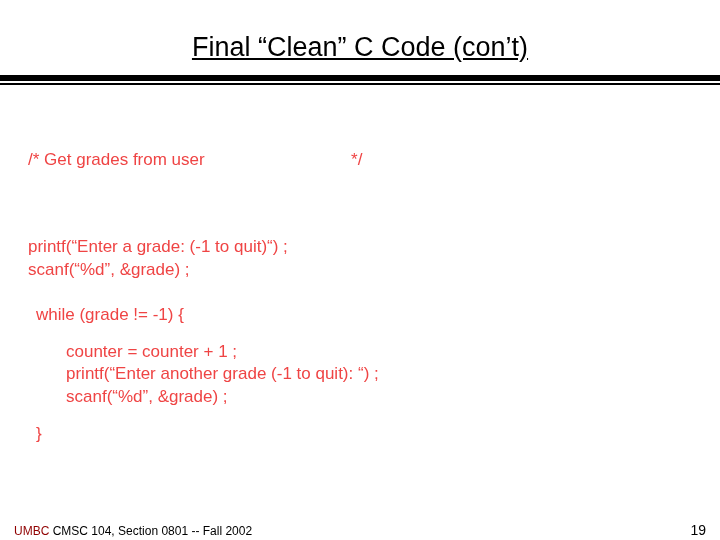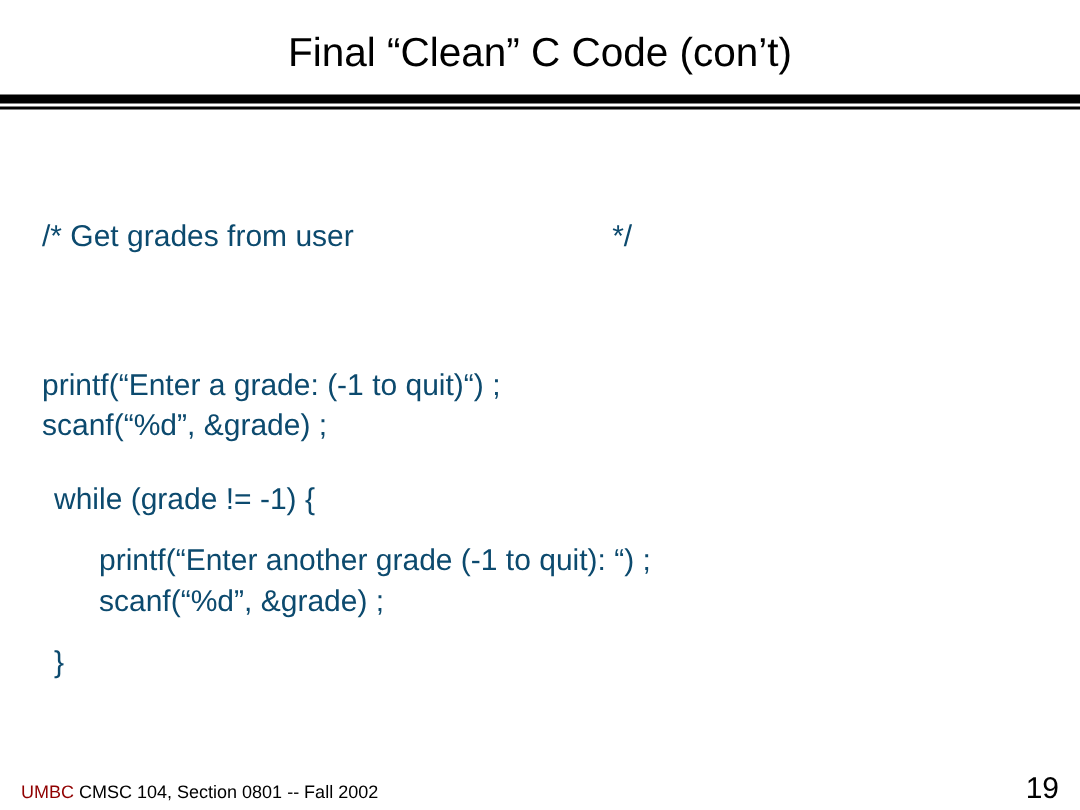--- a/index.html
+++ b/index.html
@@ -8,60 +8,61 @@
     height: 540px;
     background: #ffffff;
     font-family: Arial, Helvetica, sans-serif;
     position: relative;
     overflow: hidden;
   }
   .title {
     text-align: center;
     font-size: 27px;
     font-weight: normal;
-    padding-top: 20px;
+    padding-top: 32px;
     padding-bottom: 12px;
     color: #000;
+    text-decoration: underline;
   }
   .rule-outer {
     height: 6px;
     background: #000;
     margin: 0;
   }
   .rule-inner {
     height: 2px;
     background: #000;
     margin-top: 2px;
     margin-bottom: 18px;
   }
   .content {
     padding-left: 28px;
     padding-right: 28px;
-    font-size: 20px;
+    font-size: 17px;
     line-height: 1.35;
-    color: #0c4a6e;
+    color: #ef4444;
   }
   .comment-block { margin-bottom: 18px; white-space: pre; }
   .io-block { margin-bottom: 22px; }
   .while-block { padding-left: 8px; }
   .loop-body { padding-left: 38px; margin: 14px 0; }
   .close-brace { padding-left: 8px; }
   .footer {
     position: absolute;
     bottom: 2px;
     left: 14px;
     right: 14px;
     font-size: 12px;
     color: #000;
     display: flex;
     justify-content: space-between;
     align-items: baseline;
   }
   .footer .umbc { color: #900000; font-weight: normal; }
-  .footer .pagenum { font-size: 20px; }
+  .footer .pagenum { font-size: 14px; }
 </style>
 </head>
 <body>
 
 <div class="title">Final “Clean” C Code (con’t)</div>
 <div class="rule-outer"></div>
 <div class="rule-inner"></div>
 
 <div class="content">
 
@@ -70,20 +71,21 @@
   </div>
 
   <div class="io-block">
     <div>printf(“Enter a grade: (-1 to quit)“) ;</div>
     <div>scanf(“%d”, &amp;grade) ;</div>
   </div>
 
   <div class="while-block">while (grade != -1) {</div>
 
   <div class="loop-body">
+    <div>counter = counter + 1 ;</div>
     <div>printf(“Enter another grade (-1 to quit): “) ;</div>
     <div>scanf(“%d”, &amp;grade) ;</div>
   </div>
 
   <div class="close-brace">}</div>
 
 </div>
 
 <div class="footer">
   <span>

